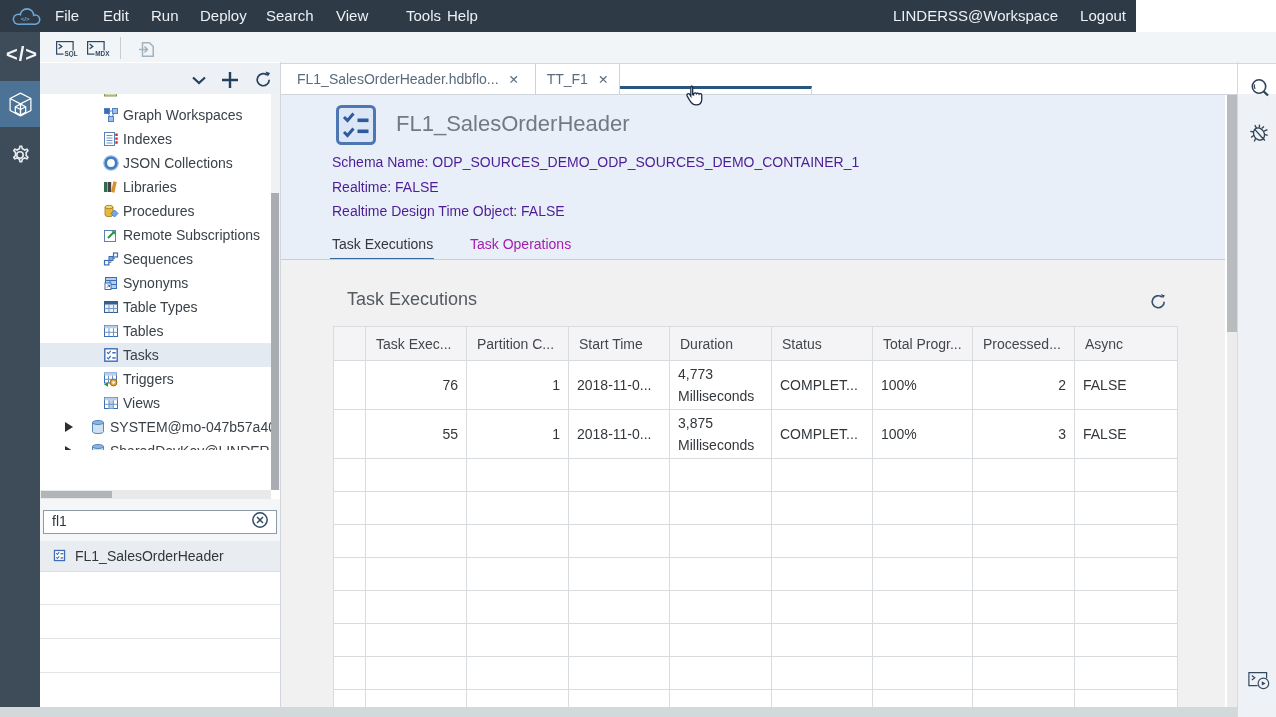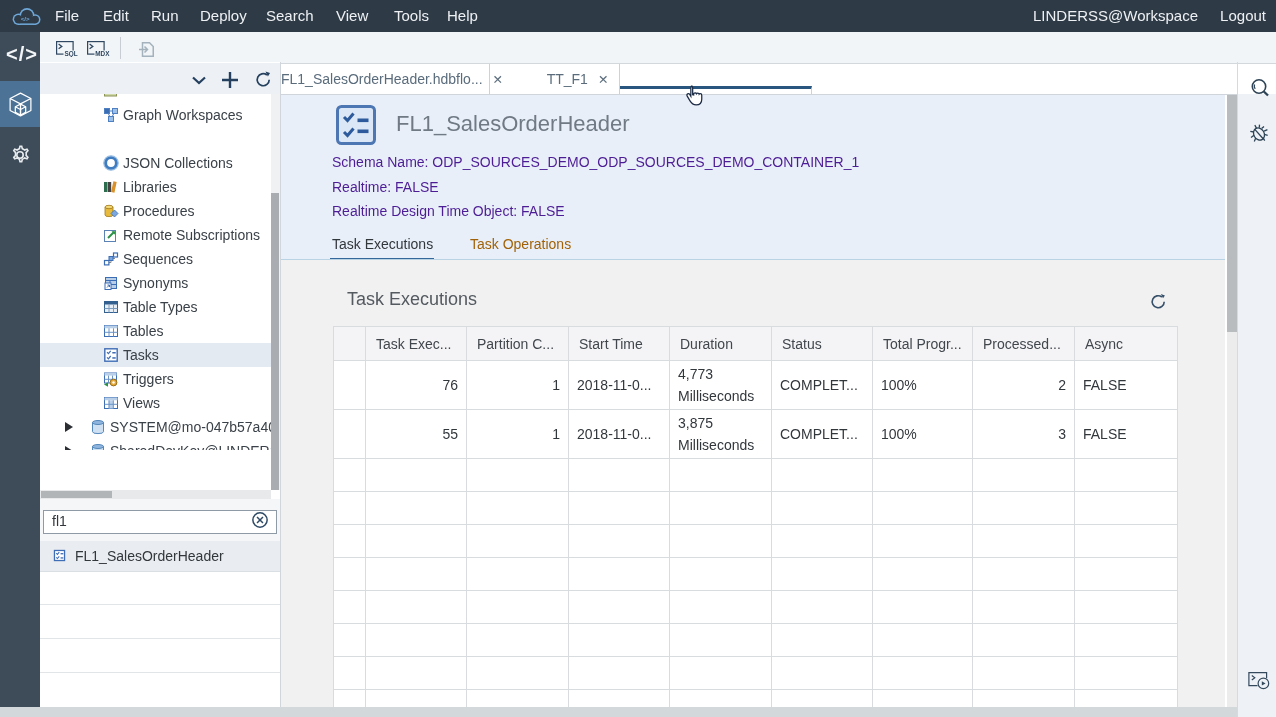--- a/index.html
+++ b/index.html
@@ -1,20 +1,20 @@
 <!DOCTYPE html>
 <html><head>
 <meta charset="utf-8">
 <style>
 * { margin:0; padding:0; box-sizing:border-box; }
 html,body { width:1276px; height:717px; overflow:hidden; }
 body { font-family:"Liberation Sans", sans-serif; position:relative; background:#fff; }
 
 
-#topbar { position:absolute; left:0; top:0; width:1276px; height:32px; background:#2e3a46; }
+#topbar { position:absolute; left:0; top:0; width:1136px; height:32px; background:#2e3a46; }
 #topbar .mi { position:absolute; top:0; height:32px; line-height:32px; font-size:15px; color:#eef1f4; }
 
 #toolbar { position:absolute; left:40px; top:32px; width:1236px; height:31px; background:#f2f5f7; }
 
 #strip { position:absolute; left:0; top:32px; width:40px; height:675px; background:#3e4c59; }
 #striptile { position:absolute; left:0; top:81px; width:40px; height:46px; background:#4c7296; }
 
 #treewrap { position:absolute; left:40px; top:62px; width:240px; height:645px; background:#fff; }
 #treehead { position:absolute; left:0; top:1px; width:240px; height:31px; background:#edf1f6; }
 #panelborder { position:absolute; left:280px; top:62px; width:1px; height:645px; background:#d0d6db; }
@@ -47,21 +47,21 @@
 #tabborder { position:absolute; left:281px; top:94px; width:956px; height:1px; background:#cfd5da; }
 .tab { position:absolute; top:0; height:30px; border-right:1px solid #ccd2d7; font-size:14px; color:#5a6c7c; text-align:center; line-height:30px; white-space:nowrap; }
 .tab .x { color:#5d6e7d; margin-left:10px; font-size:12.5px; }
 #tab3 { top:-2px; height:32px; border-top:3px solid #29567e; line-height:28px; color:#5d6d7b;margin-top:24px; }
 
 #objheader { position:absolute; left:281px; top:95px; width:944px; height:164px; background:#e9eff8; }
 #objheaderline { position:absolute; left:281px; top:259px; width:944px; height:1px; background:#b9d2e4; }
 #objtitle { position:absolute; left:396px; top:111px; font-size:22px; color:#6f7a85; }
 .meta { position:absolute; left:332px; font-size:14px; color:#4c1d95; }
 #subtab1 { position:absolute; left:332px; top:236px; font-size:14px; color:#32373c; }
-#subtab2 { position:absolute; left:470px; top:236px; font-size:14px; color:#a16207; }
+#subtab2 { position:absolute; left:470px; top:236px; font-size:14px; color:#a21caf; }
 #subtabline { position:absolute; left:330px; top:257px; width:104px; height:3px; background:#35689a; }
 
 #content { position:absolute; left:281px; top:260px; width:944px; height:447px; background:#f1f1f2; overflow:hidden; }
 #paneltitle { position:absolute; left:347px; top:289px; font-size:18px; color:#545a60; }
 #tablewrap { position:absolute; left:333px; top:326px; width:990px; height:382px; overflow:hidden; }
 table { border-collapse:collapse; table-layout:fixed; width:844px; background:#fff; border:1px solid #c9ced3; }
 td, th { border:1px solid #d9dcdf; font-size:14px; color:#32373c; font-weight:normal; text-align:left; padding:0 0 0 8px; vertical-align:middle; overflow:hidden; white-space:nowrap; }
 tr.h { height:34px; }
 tr.h th { background:#f4f4f6; color:#41474d; padding-left:10px; }
 tr.d { height:49px; }
@@ -93,21 +93,21 @@
       <rect x="10.3" y="13.4" width="16.2" height="4.8"></rect>
     </g>
     <text x="12" y="15.8" font-size="6.5" font-weight="bold" fill="#6fa8d8" font-family="Liberation Sans">&lt;/&gt;</text>
   </svg>
   <span class="mi" style="left:55px">File</span>
   <span class="mi" style="left:103px">Edit</span>
   <span class="mi" style="left:151px">Run</span>
   <span class="mi" style="left:200px">Deploy</span>
   <span class="mi" style="left:266px">Search</span>
   <span class="mi" style="left:336px">View</span>
-  <span class="mi" style="left:394px">Tools</span>
+  <span class="mi" style="left:406px">Tools</span>
   <span class="mi" style="left:447px">Help</span>
   <span class="mi" style="right:78px">LINDERSS@Workspace</span>
   <span class="mi" style="right:10px">Logout</span>
 </div>
 
 <div id="toolbar">
   <svg class="icon" style="left:16px;top:9px" width="24" height="16" viewBox="0 0 24 16">
     <rect x="0.6" y="0.6" width="16.5" height="12.5" fill="none" stroke="#2f4760" stroke-width="1.2"></rect>
     <path d="M2.6 3 l3.2 2.4 -3.2 2.4" fill="none" stroke="#2f4760" stroke-width="1.3"></path>
     <rect x="7.5" y="9.5" width="16" height="6.5" fill="#f2f5f7"></rect>
@@ -171,20 +171,28 @@
       <div class="trow" style="top: 9px;">
         <div class="ti"><svg width="16" height="16" viewBox="0 0 16 16">
             <g stroke="#4f81c2" stroke-width="1" fill="#7aa7d9">
               <path d="M4 4 L12 4 L8 12 Z" fill="none"></path>
               <rect x="1.5" y="1.5" width="5" height="5" fill="#3b6db4"></rect>
               <rect x="9.5" y="1.5" width="5" height="5" fill="#9cc0e8"></rect>
               <rect x="5.5" y="9.5" width="5" height="5" fill="#9cc0e8"></rect>
             </g>
           </svg></div>
         <div class="tt">Graph Workspaces</div>
+      </div>
+      <div class="trow" style="top: 33px;">
+        <div class="ti"><svg width="16" height="16" viewBox="0 0 16 16">
+            <rect x="1.5" y="1.5" width="10" height="13" fill="#fff" stroke="#5b82b5"></rect>
+            <path d="M3.5 4.5 h6 M3.5 7 h6 M3.5 9.5 h6 M3.5 12 h6" stroke="#6f94c2" stroke-width="1"></path>
+            <path d="M13.5 2.5 v2.4 M13.5 6.4 v2.4 M13.5 10.3 v2.4" stroke="#d22" stroke-width="2.4"></path>
+          </svg></div>
+        <div class="tt">Indexes</div>
       </div>
       <div class="trow" style="top: 57px;">
         <div class="ti"><svg width="16" height="16" viewBox="0 0 16 16">
             <circle cx="8" cy="8" r="5.6" fill="none" stroke="#3f7cc0" stroke-width="3.4"></circle>
             <circle cx="8" cy="8" r="7.2" fill="none" stroke="#9dc0e4" stroke-width="1.2"></circle>
           </svg></div>
         <div class="tt">JSON Collections</div>
       </div>
       <div class="trow" style="top: 81px; padding-left: 48px;">
         <div class="ti"><svg width="16" height="16" viewBox="0 0 16 16">
@@ -325,21 +333,21 @@
           <rect x="9.3" y="5" width="3.4" height="1.6" fill="#3f6db6"></rect>
           <rect x="9.3" y="10.2" width="3.4" height="1.6" fill="#3f6db6"></rect>
         </svg></div>
     </div>
 </div>
 <div id="panelborder"></div>
 <div id="statusbar"></div>
 
 <div id="tabline"></div>
 <div id="tabstrip">
-  <div class="tab" id="tab1" style="left:0;width:209px">FL1_SalesOrderHeader.hdbflo...<span class="x">✕</span></div>
+  <div class="tab" id="tab1" style="left:0;width:255px">FL1_SalesOrderHeader.hdbflo...<span class="x">✕</span></div>
   <div class="tab" id="tab2" style="left:255px;width:84px">TT_F1<span class="x">✕</span></div>
   <div class="tab" id="tab3" style="left:339px;width:192px">FL1_SalesOrderHeader<span class="x">✕</span></div>
 </div>
 <div id="tabborder"></div>
 
 <div id="objheader">
   <svg class="icon" style="left:55px;top:10px" width="40" height="40" viewBox="0 0 40 40">
     <rect x="1.5" y="1.5" width="37" height="37" rx="4" fill="#dbe7f6" stroke="#4d77b3" stroke-width="3"></rect>
     <path d="M8 12 l3.5 3.5 6-7" fill="none" stroke="#2d5a9c" stroke-width="3"></path>
     <path d="M8 27 l3.5 3.5 6-7" fill="none" stroke="#2d5a9c" stroke-width="3"></path>

